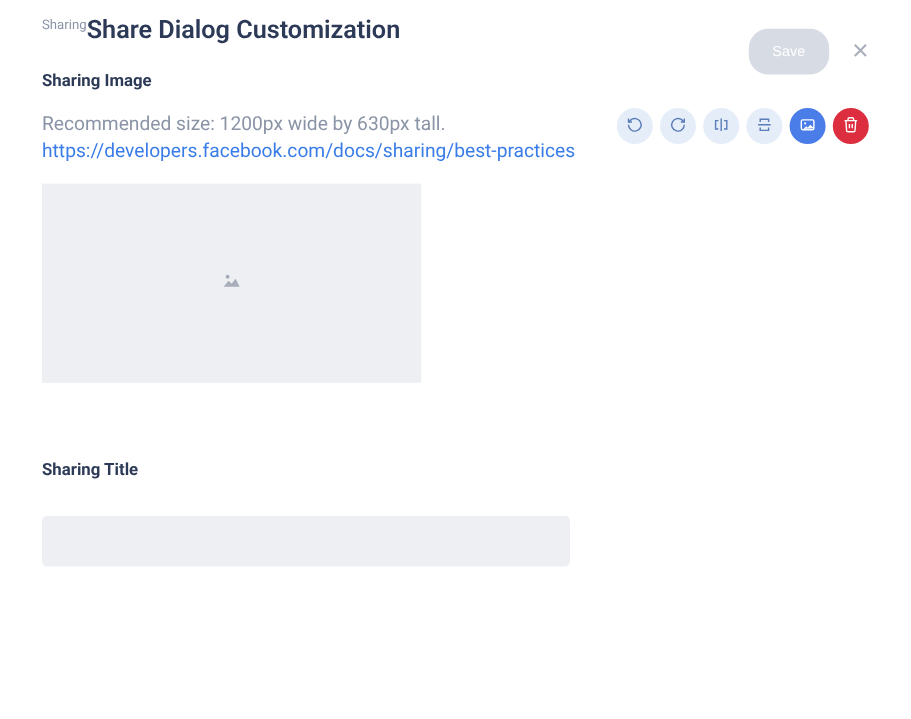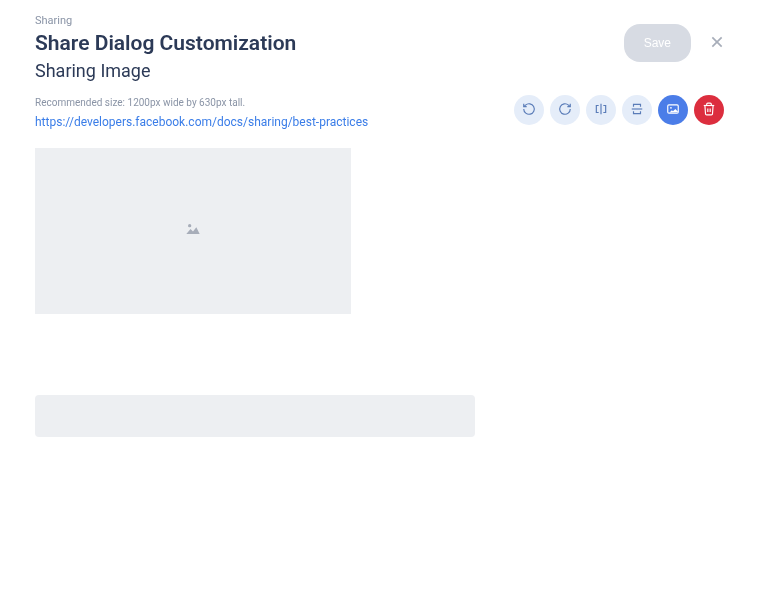--- a/index.html
+++ b/index.html
@@ -23,21 +23,21 @@
       height: 60px;
       background: #ffffff;
       padding: 14px 24px 0 35px;
       display: flex;
       justify-content: space-between;
       align-items: flex-start;
       z-index: 10;
     }
     .header-left {
       display: flex;
-      flex-direction: column;
+      flex-direction: row;
     }
     .breadcrumb {
       font-size: 11px;
       color: #8a94a6;
       margin-bottom: 4px;
     }
     .page-title {
       font-size: 21px;
       font-weight: 600;
       color: #2c3a57;
@@ -81,34 +81,34 @@
     .truncated-text {
       font-size: 12px;
       color: #8a94a6;
       margin-bottom: 60px;
       line-height: 1.5;
     }
     .section {
       margin-bottom: 65px;
     }
     .section-title {
-      font-size: 18px;
-      font-weight: 400;
+      font-size: 14px;
+      font-weight: 700;
       color: #2c3a57;
       margin-bottom: 14px;
     }
     .section-hint {
-      font-size: 10px;
+      font-size: 16px;
       color: #8a94a6;
       line-height: 1.6;
     }
     .link {
       color: #3a7de8;
       text-decoration: none;
-      font-size: 12px;
+      font-size: 16px;
     }
     .image-section-row {
       display: flex;
       justify-content: space-between;
       align-items: flex-start;
     }
     .image-toolbar {
       display: flex;
       gap: 6px;
       margin-top: 0px;
@@ -253,16 +253,17 @@
       <span>
         <svg viewBox="0 0 24 24" fill="currentColor">
           <path d="M4 18l5-6 3 3 4-5 4 8H4z"></path>
           <circle cx="8" cy="8" r="2"></circle>
         </svg>
       </span>
     </div>
   </div>
 
   <div class="section">
+    <div class="section-title">Sharing Title</div>
     <input type="text" class="text-input" value="" style="">
   </div>
 
 </div>
 
 </body></html>

